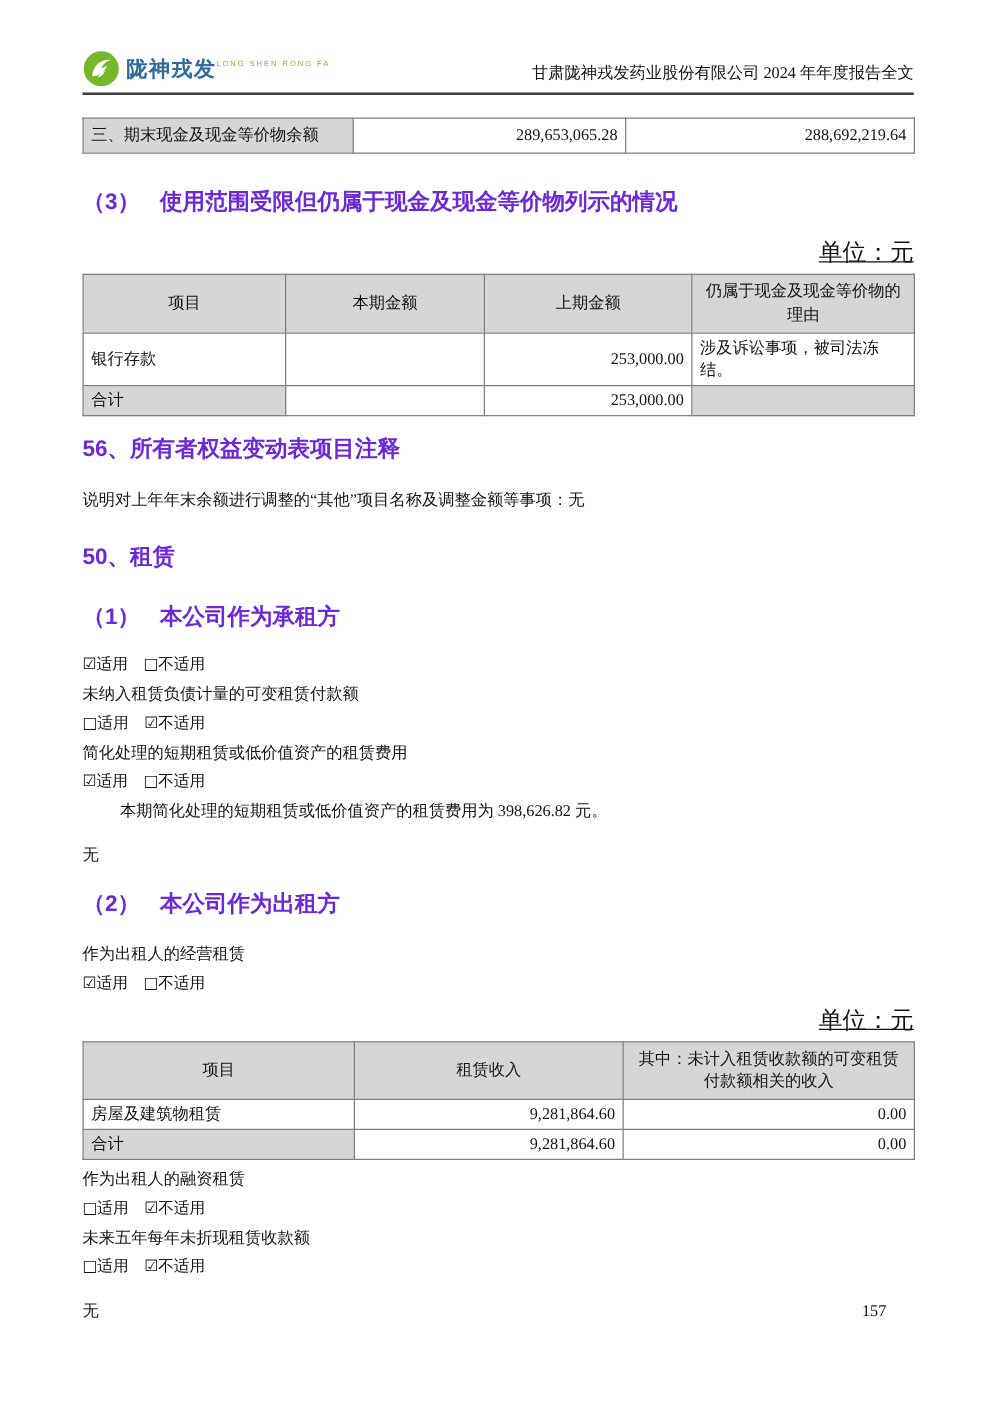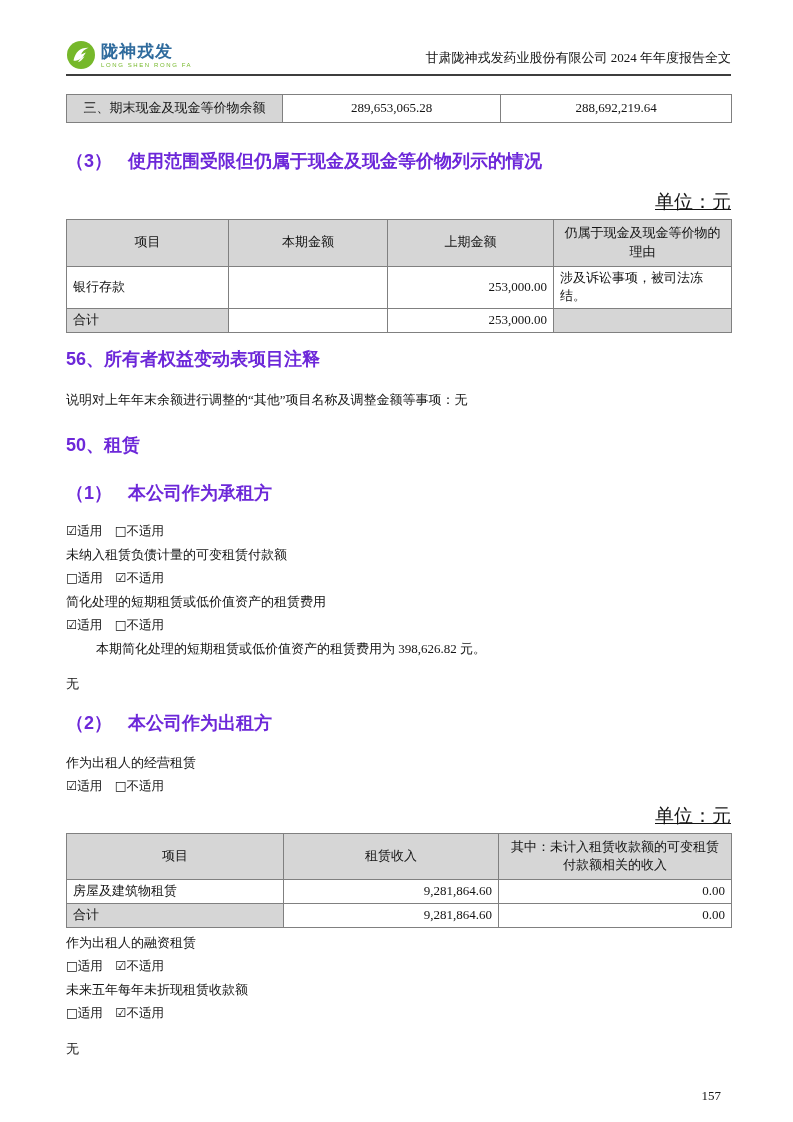--- a/index.html
+++ b/index.html
@@ -7,46 +7,46 @@
     width:793px; height:1122px; background:#ffffff; overflow:hidden; position:relative;
     font-family:"Liberation Serif","DejaVu Serif",serif; color:#141414;
     -webkit-font-smoothing:antialiased;
   }
   .page { padding:40px 62px 0 66px; }
 
   
   .hd { display:flex; justify-content:space-between; align-items:flex-end;
         border-bottom:2px solid #3d3d3d; padding-bottom:4px; }
   .logo { display:flex; align-items:center; gap:5px; }
-  .brand { display:flex; flex-direction:column; line-height:1; }
+  .brand { display:flex; flex-direction:row; line-height:1; }
   .brand-cn { font-family:"Liberation Sans","DejaVu Sans",sans-serif; font-weight:bold;
               font-size:17px; color:#2f6b9d; letter-spacing:1px; }
   .brand-en { font-family:"Liberation Sans","DejaVu Sans",sans-serif; font-size:6px;
               color:#76b82a; letter-spacing:1.6px; margin-top:2px; }
   .doc-title { font-size:13px; padding-bottom:3px; }
 
   
   table { border-collapse:collapse; width:665px; table-layout:fixed; }
   td,th { border:1px solid #808080; font-size:13px; font-weight:normal;
           padding:2px 6px; line-height:1.45; word-break:break-all; vertical-align:middle; }
   th { text-align:center; }
   .gray { background:#d6d6d6; }
   .num { text-align:right; font-variant-numeric:tabular-nums; }
-  .toptbl td { padding:4px 6px;text-align:center; }
+  .toptbl td { padding:4px 6px; }
   .hrow th { padding:4px 6px; }
 
   
   .unit { text-align:right; font-size:19px; margin:16px 0 4px;text-decoration:underline; }
   h3.sec { font-family:"Liberation Sans","DejaVu Sans",sans-serif; font-weight:bold;
            font-size:18px; margin:0; color:#6d28d9; }
   .h-num { margin-right:16px; }
   .bl { font-size:13px; line-height:14px; margin:0 0 9.5px; }
   .indent { padding-left:30px; }
   .cb { font-family:"DejaVu Sans","Liberation Sans",sans-serif; font-size:12.5px; }
-  .pagenum { position:absolute; top:1041px; right:72px; font-size:13px;margin-top:47px; }
+  .pagenum { position:absolute; top:1041px; right:84px; font-size:13px; }
 </style>
 </head>
 <body>
 
 <div class="page">
 
   <div class="hd">
     <div class="logo">
       <span style="display:inline-flex;">
         <svg width="30" height="30" viewBox="0 0 30 30">

